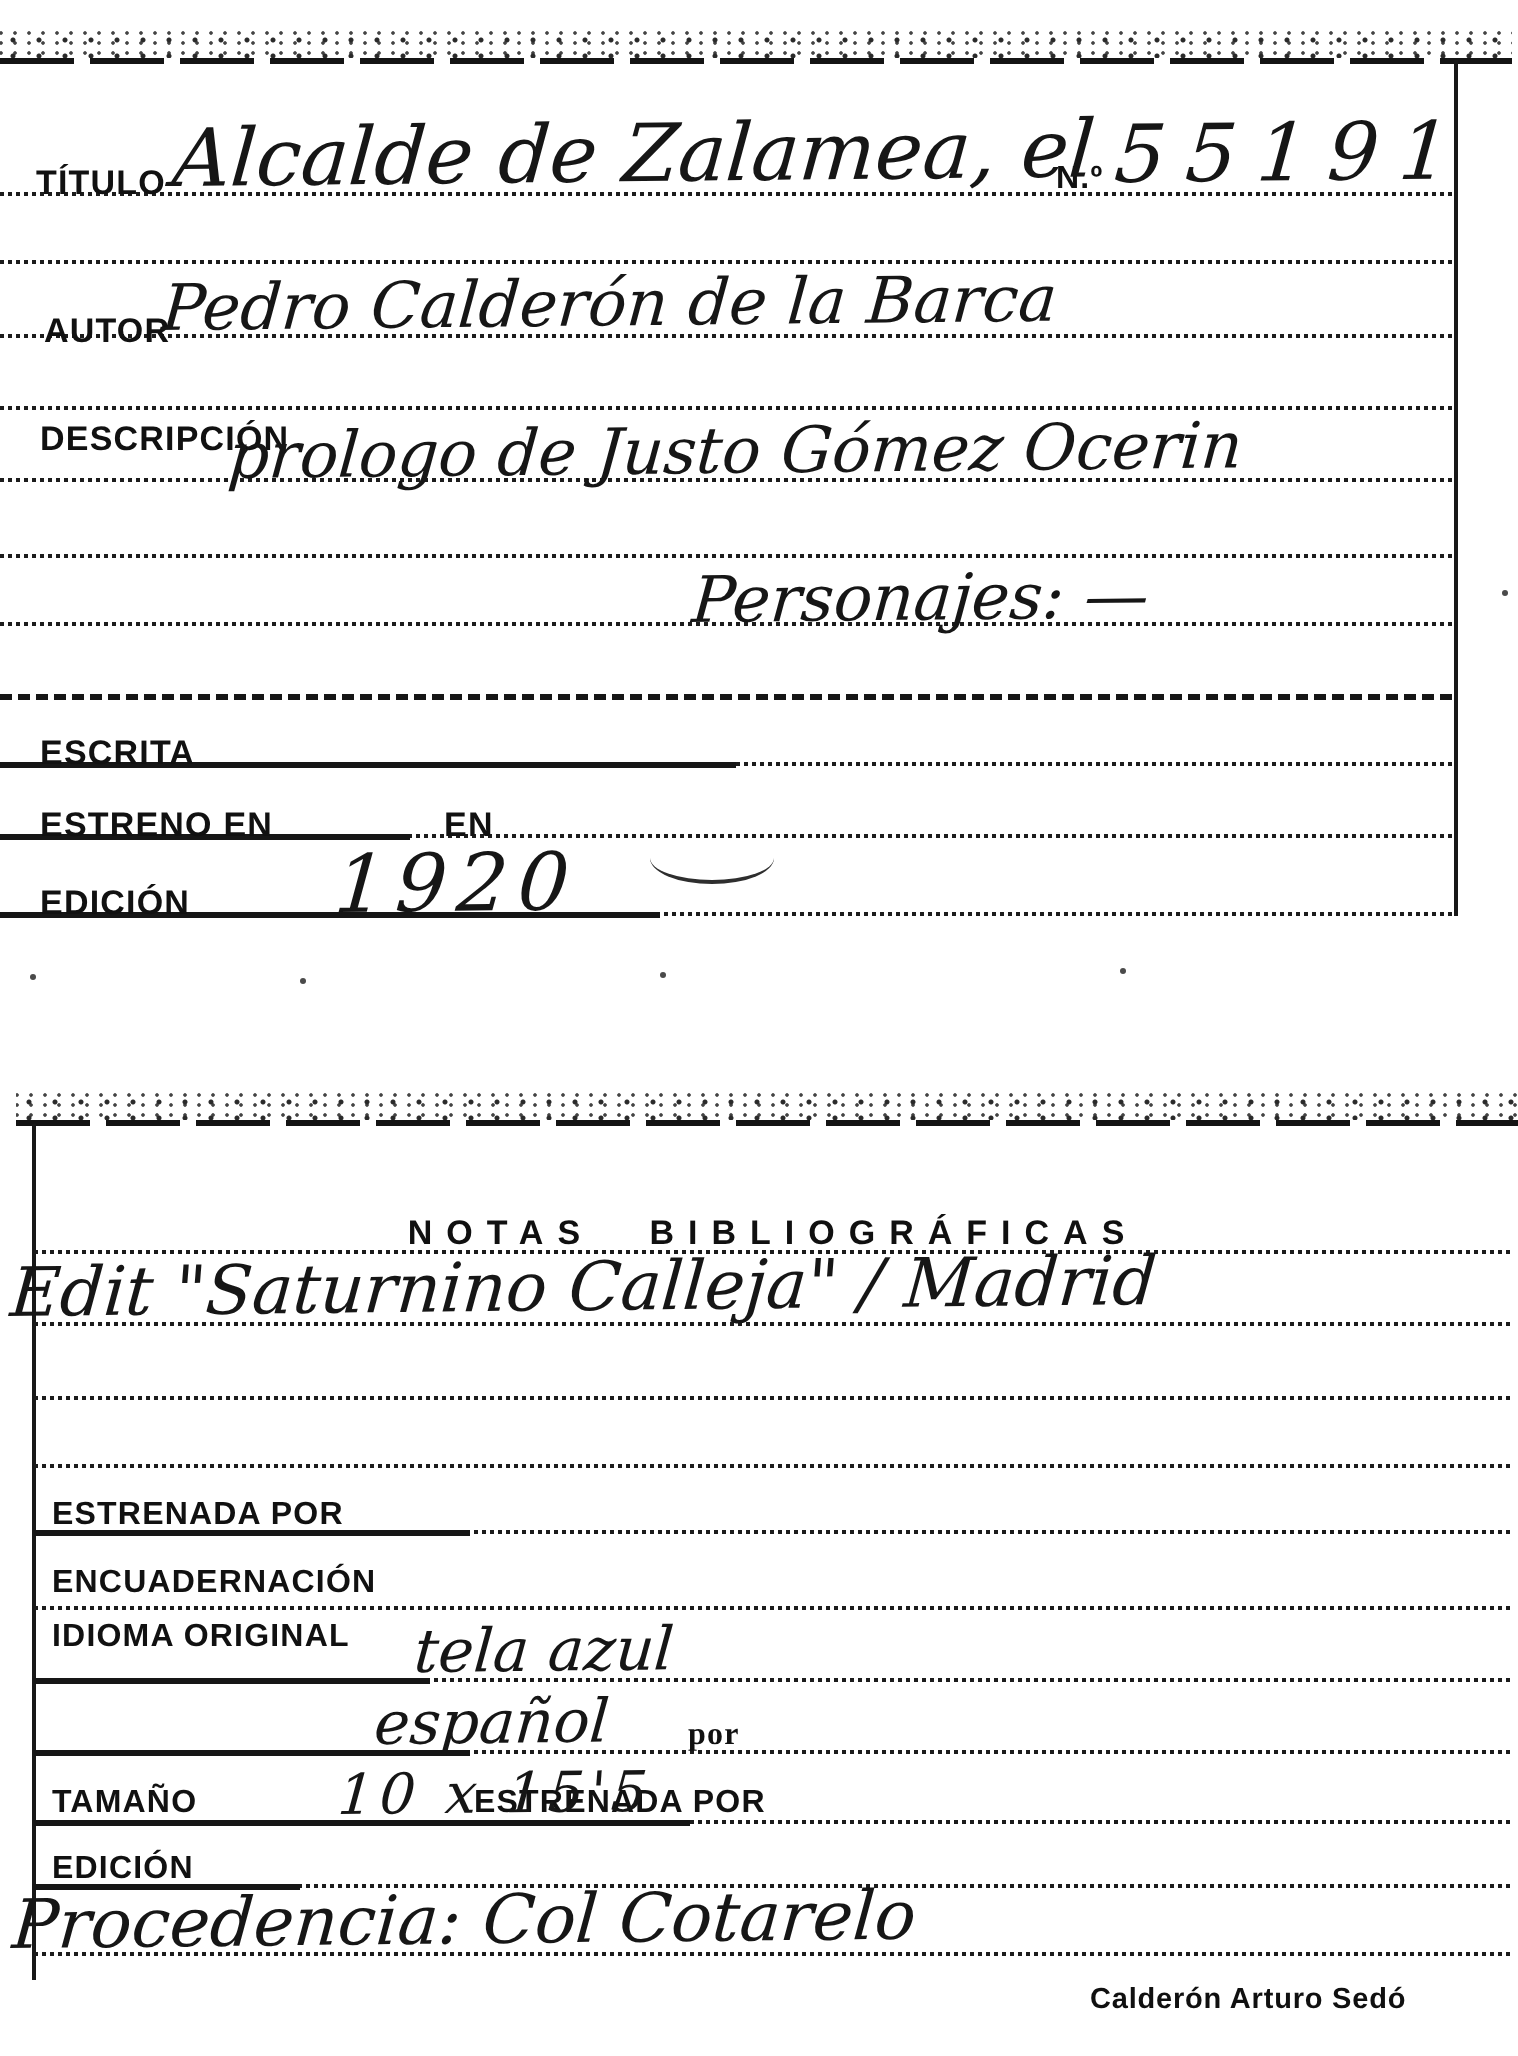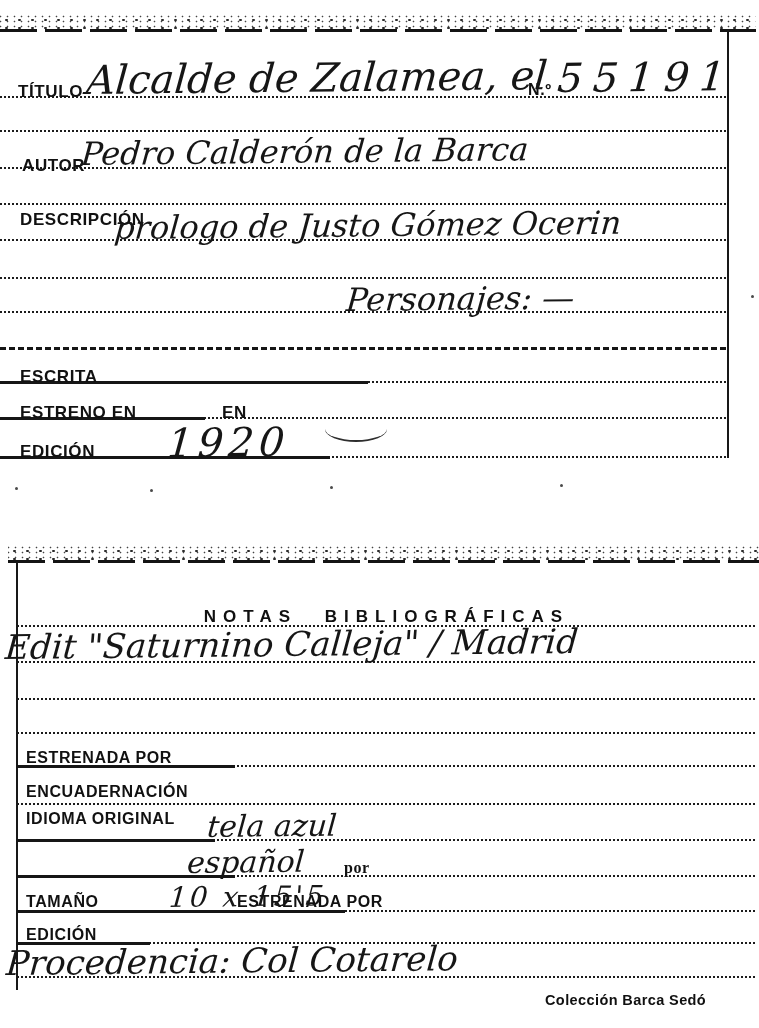--- a/index.html
+++ b/index.html
@@ -130,16 +130,16 @@
     <span class="lbl small" style="left:26px;top:894px;">TAMAÑO</span>
     <span class="lbl small" style="left:237px;top:894px;">ESTRENADA POR</span>
     <span class="lbl small" style="left:26px;top:927px;">EDICIÓN</span>
 
     <span class="hw" style="left:4px;top:630px;font-size:34px;">Edit "Saturnino Calleja" / Madrid</span>
     <span class="hw" style="left:206px;top:812px;font-size:30px;">tela azul</span>
     <span class="hw" style="left:186px;top:848px;font-size:30px;">español</span>
     <span class="hw" style="left:168px;top:884px;font-size:28px;letter-spacing:3px;">10 x 15'5</span>
     <span class="hw" style="left:5px;top:946px;font-size:34px;">Procedencia: Col Cotarelo</span>
 
-    <span class="credit" style="left:545px;top:993px;">Colección Barca Sedó</span>
+    <span class="credit" style="left:545px;top:993px;">Calderón Arturo Sedó</span>
   </section>
 
 </div>
 
 </body></html>

